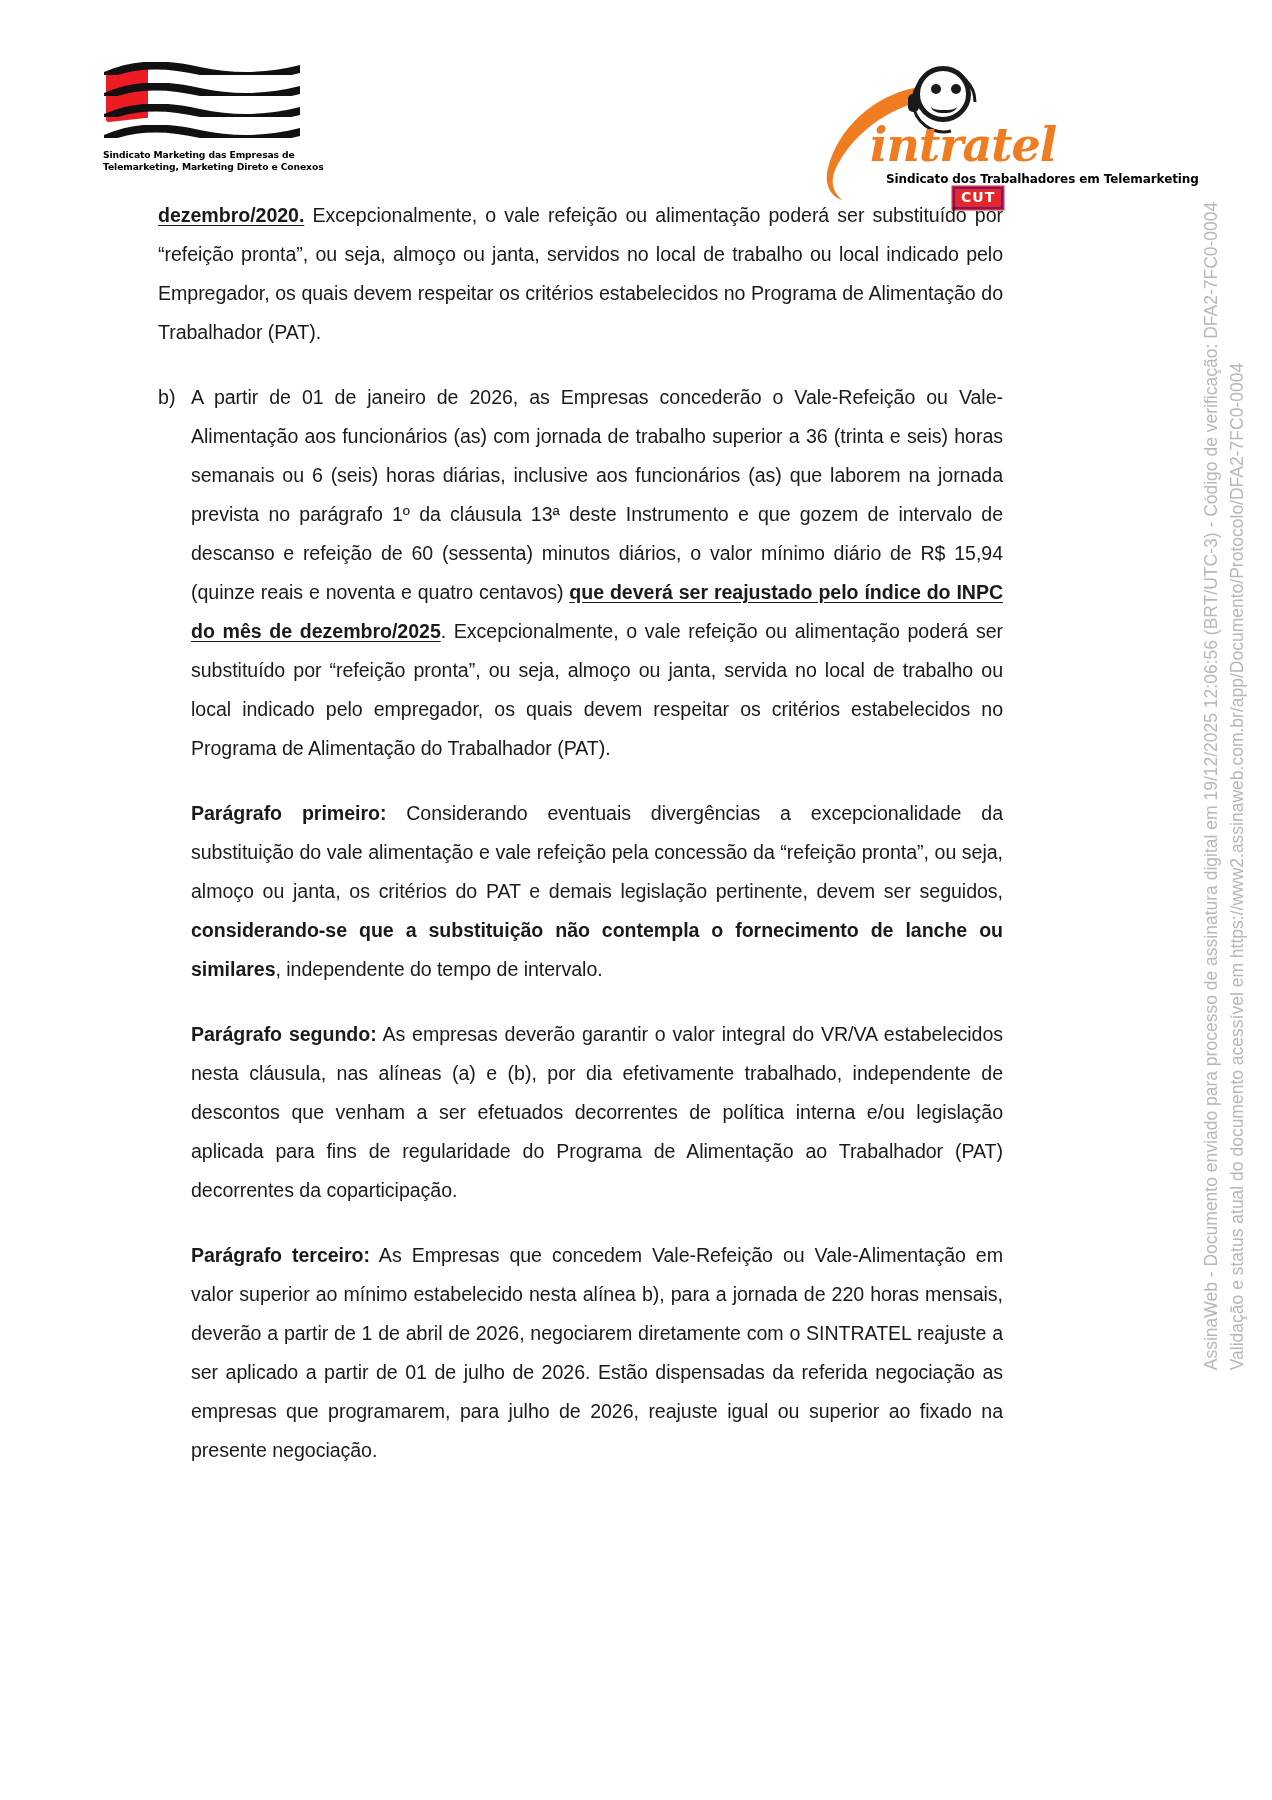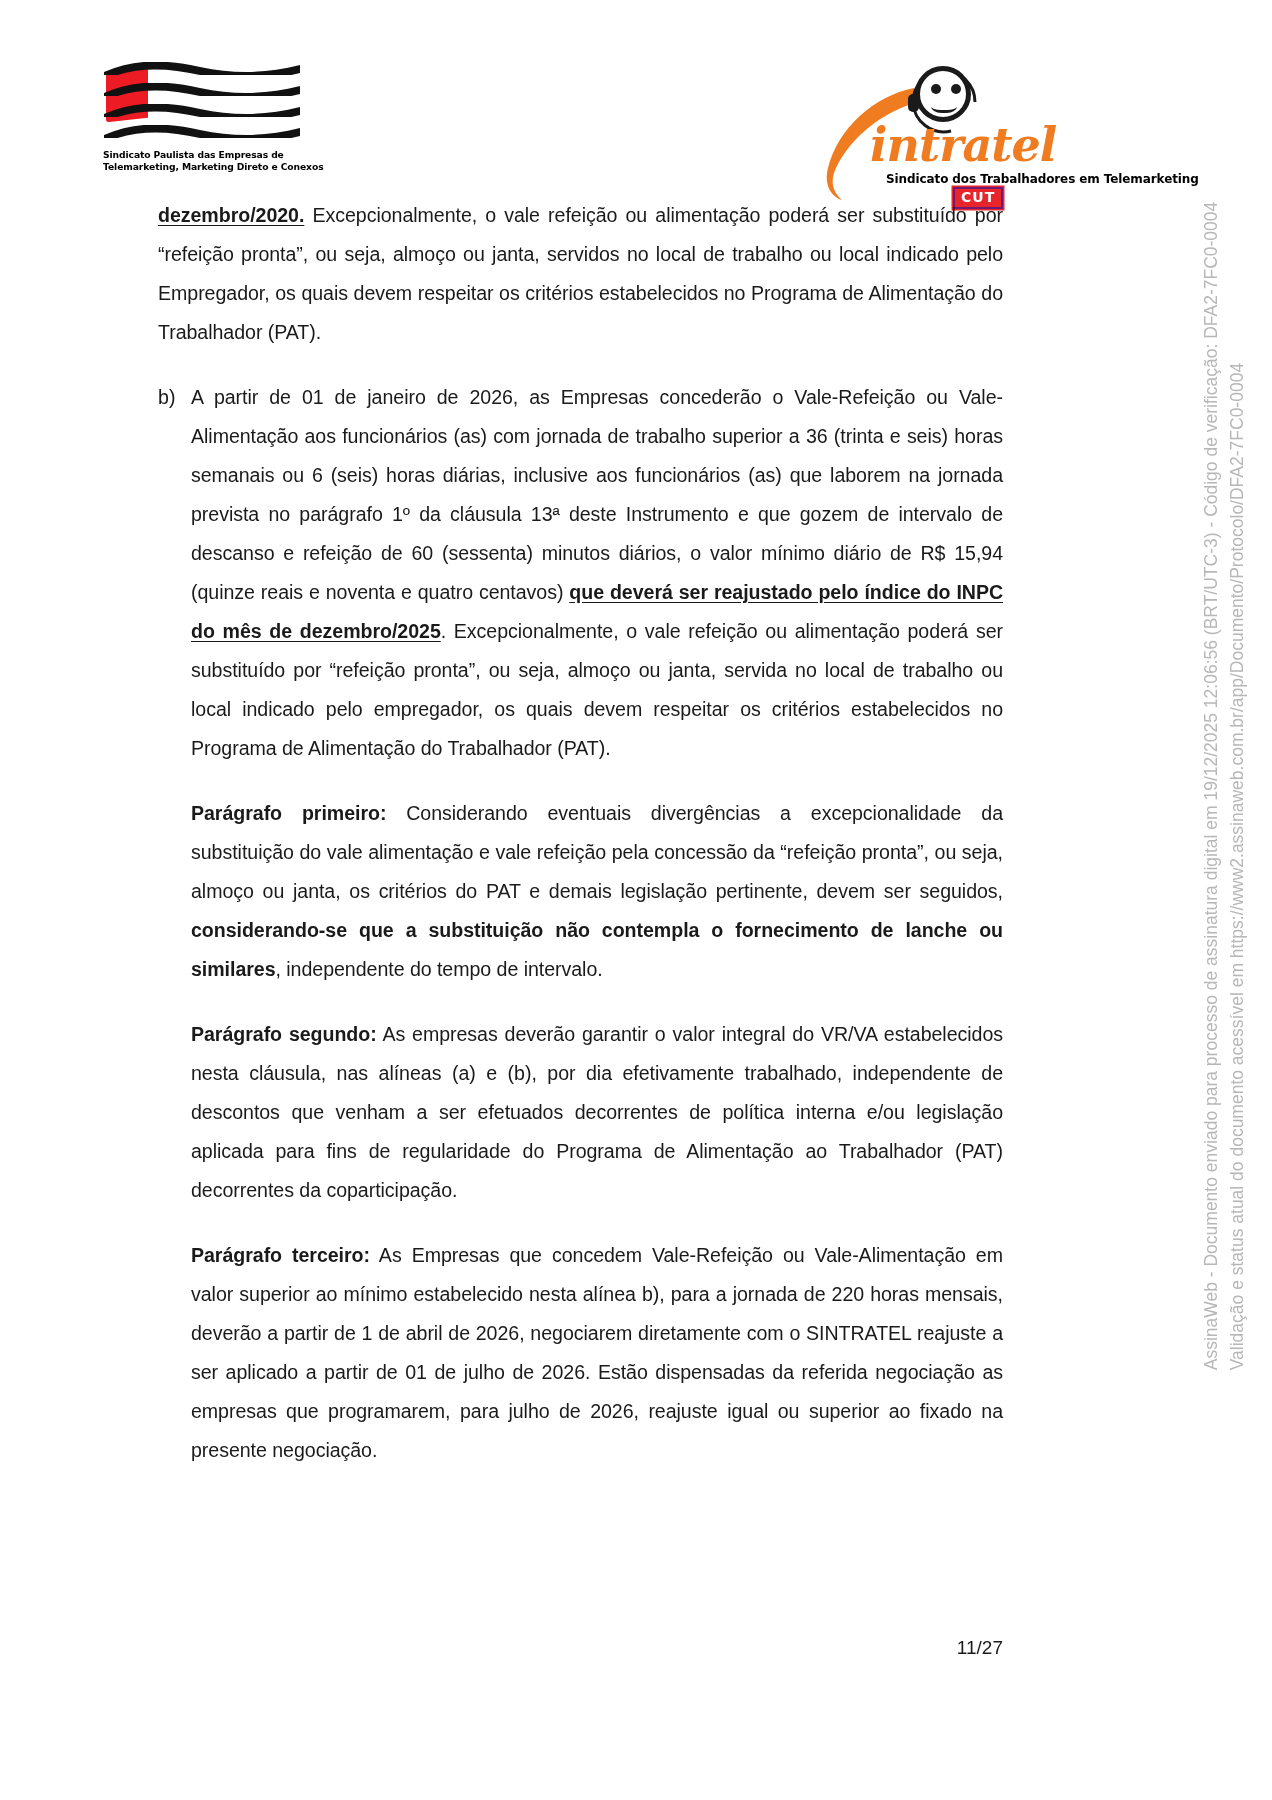--- a/index.html
+++ b/index.html
@@ -288,21 +288,21 @@
               <path d="M0,10 C30,-3 60,-3 96,5 C130,12 160,12 196,3 L196,11 C160,20 130,20 96,13 C60,5 30,5 0,18 Z" fill="#111"></path>
             </svg>
         </div>
         <div class="sm-wave" style="top:63px;">
           <svg width="196" height="16" viewBox="0 0 196 16">
               <path d="M0,10 C30,-3 60,-3 96,5 C130,12 160,12 196,3 L196,11 C160,20 130,20 96,13 C60,5 30,5 0,18 Z" fill="#111"></path>
             </svg>
         </div>
       </div>
       <div class="sm-sub">
-        <span>Sindicato Paulista das Empresas de</span><br>
+        <span>Sindicato Marketing das Empresas de</span><br>
         <span>Telemarketing, Marketing Direto e Conexos</span>
       </div>
     </div>
 
     <div class="logo-sintratel">
       <div class="st-swoosh">
         <svg width="230" height="120" viewBox="0 0 230 120">
           <path d="M124,6 C84,14 48,46 38,86 C34,102 40,114 52,118 C42,110 40,98 46,86 C60,56 92,30 128,20 Z" fill="#f07c22"></path>
         </svg>
       </div>
@@ -336,21 +336,20 @@
       </div>
 
       <p class="para"><span class="b">Parágrafo primeiro:</span><span> Considerando eventuais divergências a excepcionalidade da substituição do vale alimentação e vale refeição pela concessão da “refeição pronta”, ou seja, almoço ou janta, os critérios do PAT e demais legislação pertinente, devem ser seguidos, </span><span class="b">considerando-se que a substituição não contempla o fornecimento de lanche ou similares</span><span>, independente do tempo de intervalo.</span></p>
 
       <p class="para"><span class="b">Parágrafo segundo:</span><span> As empresas deverão garantir o valor integral do VR/VA estabelecidos nesta cláusula, nas alíneas (a) e (b), por dia efetivamente trabalhado, independente de descontos que venham a ser efetuados decorrentes de política interna e/ou legislação aplicada para fins de regularidade do Programa de Alimentação ao Trabalhador (PAT) decorrentes da coparticipação.</span></p>
 
       <p class="para"><span class="b">Parágrafo terceiro:</span><span> As Empresas que concedem Vale-Refeição ou Vale-Alimentação em valor superior ao mínimo estabelecido nesta alínea b), para a jornada de 220 horas mensais, deverão a partir de 1 de abril de 2026, negociarem diretamente com o SINTRATEL reajuste a ser aplicado a partir de 01 de julho de 2026. Estão dispensadas da referida negociação as empresas que programarem, para julho de 2026, reajuste igual ou superior ao fixado na presente negociação.</span></p>
     </div>
   </div>
 
-  <div class="page-number">11/27</div>
 
   <div class="watermark">
     <div class="watermark-inner">
       <span class="watermark-line">AssinaWeb - Documento enviado para processo de assinatura digital em 19/12/2025 12:06:56 (BRT/UTC-3) - Código de verificação: DFA2-7FC0-0004</span>
       <span class="watermark-line">Validação e status atual do documento acessível em  https://www2.assinaweb.com.br/app/Documento/Protocolo/DFA2-7FC0-0004</span>
     </div>
   </div>
 
 </div>
 

